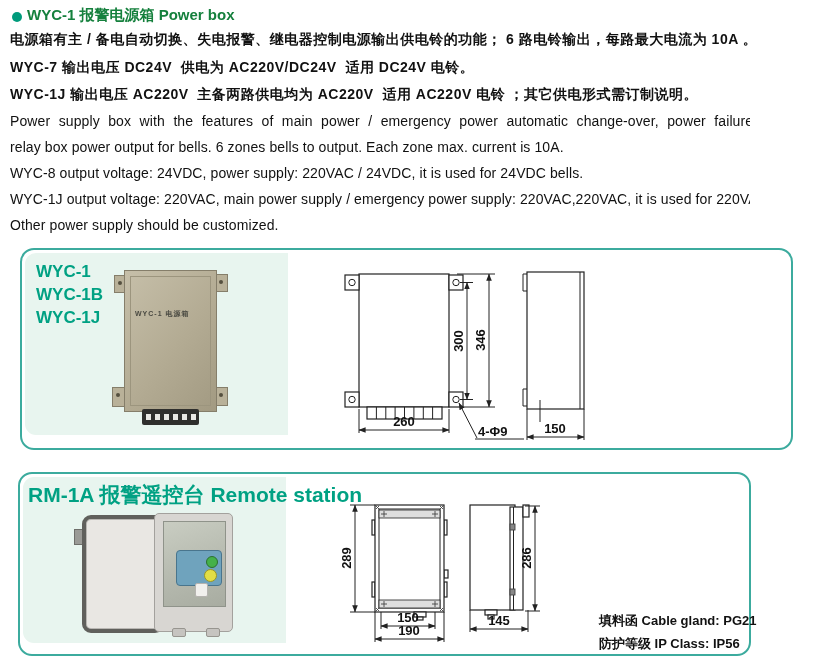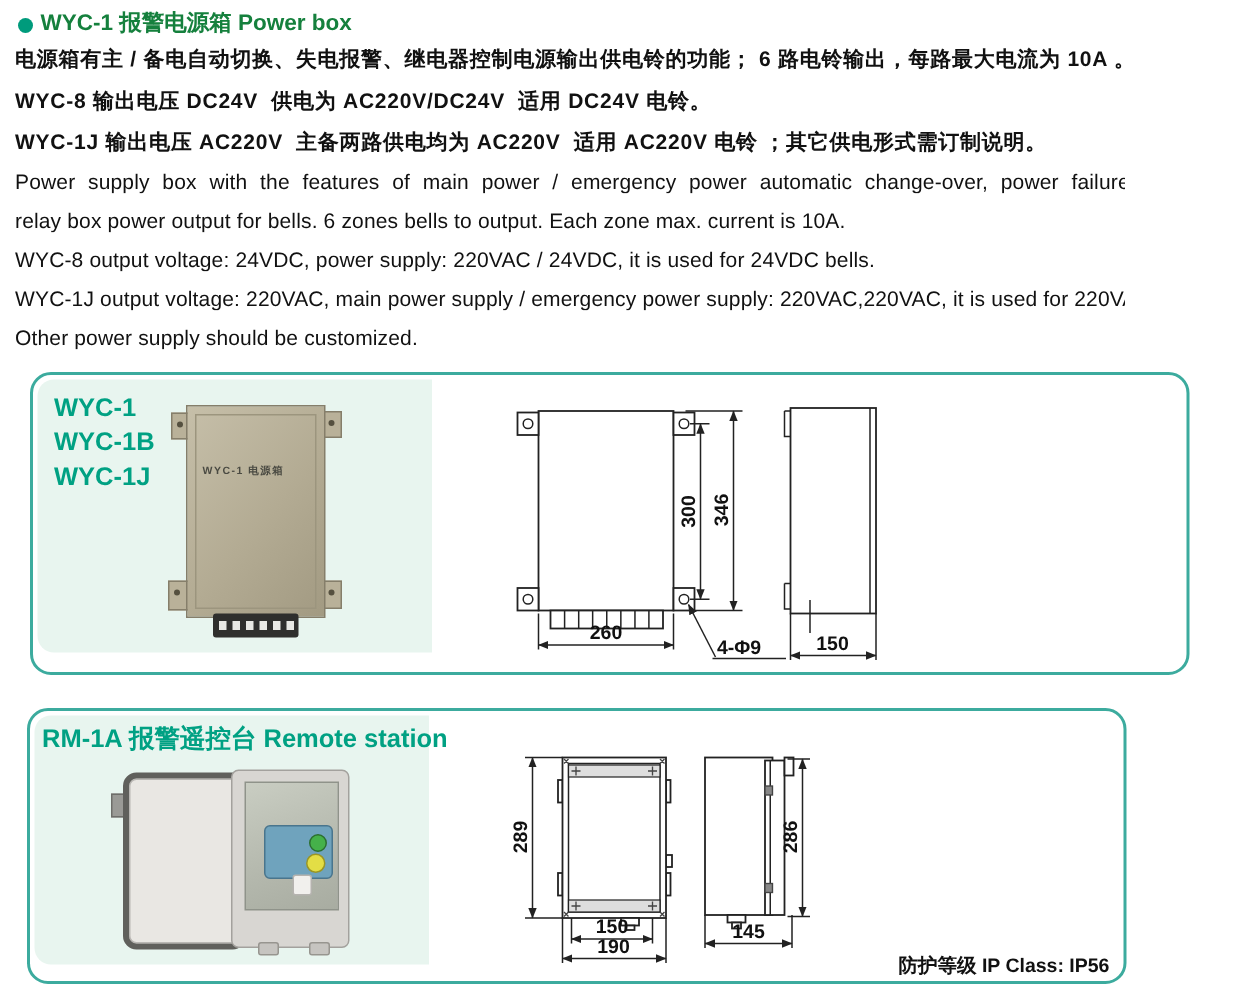--- a/index.html
+++ b/index.html
@@ -15,21 +15,21 @@
   .htitle{position:absolute;left:15px;top:0;font-size:15px;font-weight:700;color:#15803d;white-space:pre;}
   
   .line{position:absolute;left:10px;width:740px;white-space:pre;overflow:hidden;}
   .cn{font-weight:700;font-size:14px;letter-spacing:0.5px;}
   .en{font-weight:400;font-size:14px;letter-spacing:0.1px;}
   .justify{word-spacing:4.5px;}
   
   .secbox{position:absolute;border:2px solid #3cab9e;border-radius:14px;background:#fff;}
   .mint{position:absolute;background:#e8f5ef;border-radius:11px 0 0 11px;}
   .models{position:absolute;left:14px;top:10px;font-size:17px;font-weight:700;color:#00a183;line-height:23px;}
-  .sec2title{position:absolute;left:8px;top:7px;font-size:17px;font-weight:700;color:#00a183;white-space:pre;}
+  .sec2title{position:absolute;left:8px;top:7px;font-size:21px;font-weight:700;color:#00a183;white-space:pre;}
   .iptext{position:absolute;font-size:13px;font-weight:700;color:#111;white-space:pre;}
   
   .photo1{width:125px;height:172px;}
   .p1-body{position:absolute;left:17px;top:10px;width:91px;height:140px;
     background:linear-gradient(130deg,#c6bfa9 0%,#b3ab93 55%,#a29a82 100%);
     border:1px solid #857e6a;}
   .p1-face{position:absolute;left:5px;top:5px;right:5px;bottom:5px;border:1px solid #9c957e;}
   .p1-label{position:absolute;left:10px;top:38px;font-size:7px;color:#4a4a42;font-weight:700;letter-spacing:1px;white-space:pre;}
   .p1-ear{position:absolute;background:#b9b199;border:1px solid #857e6a;}
   .p1-ear .dot{position:absolute;left:3px;top:5px;width:4px;height:4px;border-radius:50%;background:#55503f;}
@@ -61,21 +61,21 @@
 </style>
 </head>
 <body>
 
 <div class="abs page-header">
   <span class="bullet"></span>
   <span class="htitle">WYC-1 报警电源箱 Power box</span>
 </div>
 
 <div class="line cn" style="top:31px">电源箱有主 / 备电自动切换、失电报警、继电器控制电源输出供电铃的功能； 6 路电铃输出，每路最大电流为 10A 。</div>
-<div class="line cn" style="top:59px">WYC-8 输出电压 DC24V  供电为 AC220V/DC24V  适用 DC24V 电铃。</div>
+<div class="line cn" style="top:59px">WYC-7 输出电压 DC24V  供电为 AC220V/DC24V  适用 DC24V 电铃。</div>
 <div class="line cn" style="top:86px">WYC-1J 输出电压 AC220V  主备两路供电均为 AC220V  适用 AC220V 电铃 ；其它供电形式需订制说明。</div>
 <div class="line en justify" style="top:113px">Power supply box with the features of main power / emergency power automatic change-over, power failure,</div>
 <div class="line en" style="top:139px">relay box power output for bells. 6 zones bells to output. Each zone max. current is 10A.</div>
 <div class="line en" style="top:165px">WYC-8 output voltage: 24VDC, power supply: 220VAC / 24VDC, it is used for 24VDC bells.</div>
 <div class="line en" style="top:191px">WYC-1J output voltage: 220VAC, main power supply / emergency power supply: 220VAC,220VAC, it is used for 220VAC bells.</div>
 <div class="line en" style="top:217px">Other power supply should be customized.</div>
 
 <div class="secbox" style="left:20px;top:248px;width:727px;height:198px;padding-left:42px;">
   <div class="mint" style="left:3px;top:3px;width:263px;height:182px;"></div>
 
@@ -253,14 +253,15 @@
       <text transform="rotate(-90 199 74)" x="199" y="74" text-anchor="middle">286</text>
     </g>
 
     <g>
       <path class="ln" d="M138,126 V148 M196,126 V148"></path>
       <line class="ln" x1="138" y1="145" x2="196" y2="145" marker-start="url(#arr2)" marker-end="url(#arr2)"></line>
       <text x="167" y="141" text-anchor="middle">145</text>
     </g>
   </svg>
 
+  <div class="iptext" style="left:579px;top:138px;">填料函 Cable gland: PG21</div>
   <div class="iptext" style="left:579px;top:161px;">防护等级 IP Class: IP56</div>
 </div>
 
 </body></html>

